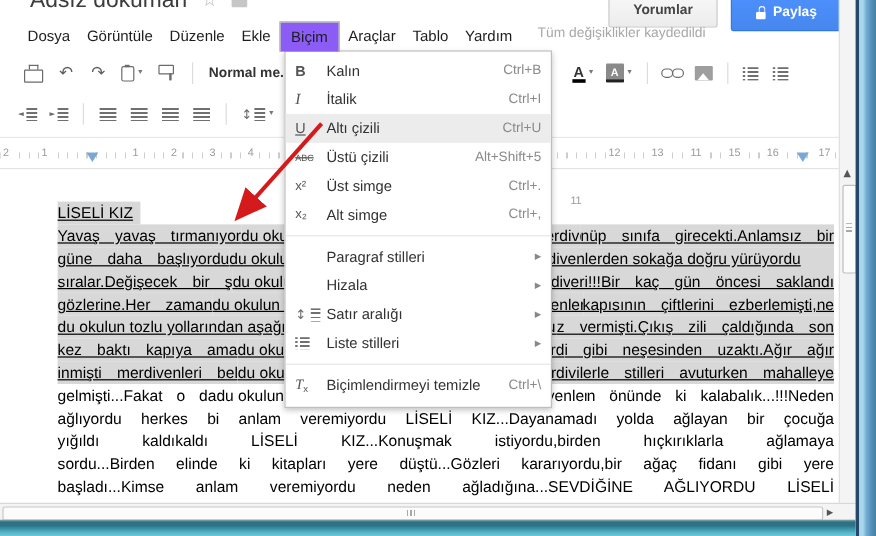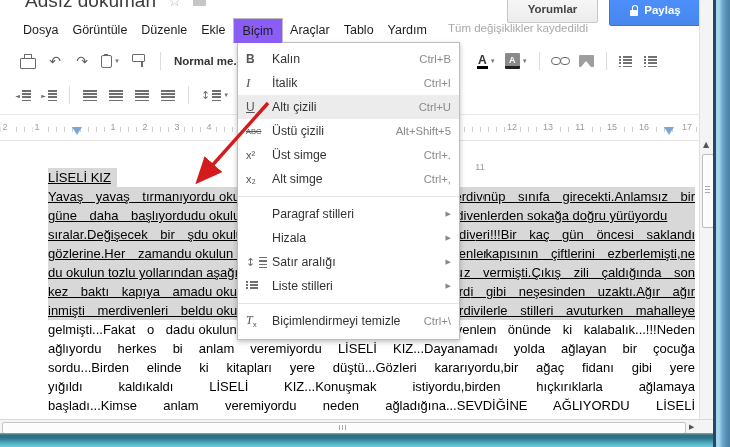--- a/index.html
+++ b/index.html
@@ -276,22 +276,22 @@
           <span class="lt sel">inmişti merdivenleri bel</span>
           <span class="mid sel">du okulun tozlu yollarından aşağı iniyordu merdivenlerden sokağa doğru yürüyordu</span>
           <span class="rt sel">ilerle stilleri avuturken mahalleye</span>
         </div>
         <div class="dline split plain">
           <span class="lt">gelmişti...Fakat o da</span>
           <span class="mid">du okulun tozlu yollarından aşağı iniyordu merdivenlerden sokağa doğru yürüyordu</span>
           <span class="rt">n önünde ki kalabalık...!!!Neden</span>
         </div>
         <div class="dline full">ağlıyordu herkes bi anlam veremiyordu LİSELİ KIZ...Dayanamadı yolda ağlayan bir çocuğa</div>
+        <div class="dline full">yığıldı kaldıkaldı LİSELİ KIZ...Konuşmak istiyordu,birden hıçkırıklarla ağlamaya</div>
         <div class="dline full">sordu...Birden elinde ki kitapları yere düştü...Gözleri kararıyordu,bir ağaç fidanı gibi yere</div>
-        <div class="dline full">yığıldı kaldıkaldı LİSELİ KIZ...Konuşmak istiyordu,birden hıçkırıklarla ağlamaya</div>
         <div class="dline full">başladı...Kimse anlam veremiyordu neden ağladığına...SEVDİĞİNE AĞLIYORDU LİSELİ</div>
       </div>
   </div>
 
   <div class="vscroll">
     <span class="vup">▲</span>
     <div class="vthumb"></div>
   </div>
   <div class="hscroll">
     <div class="hthumb"></div>

